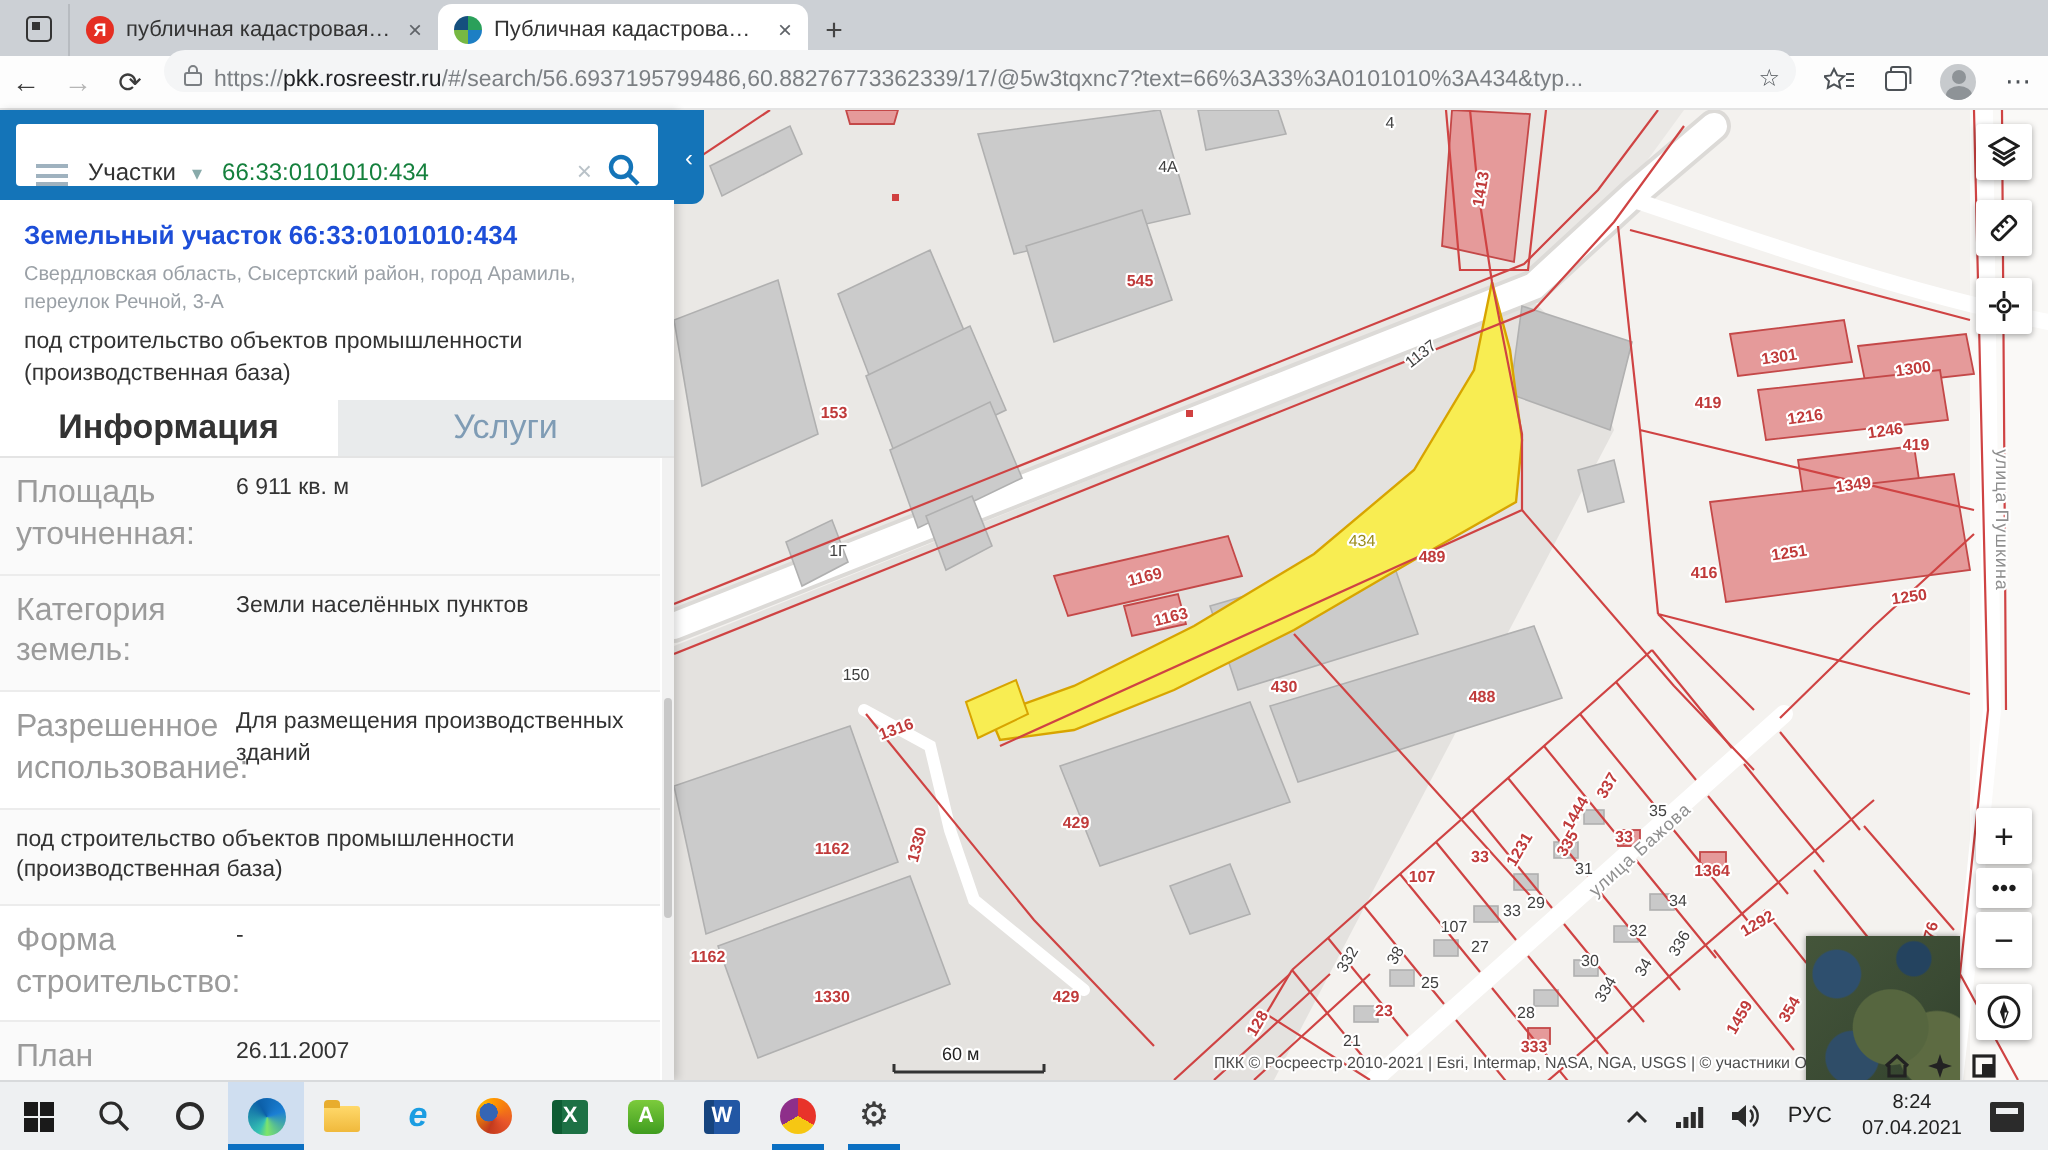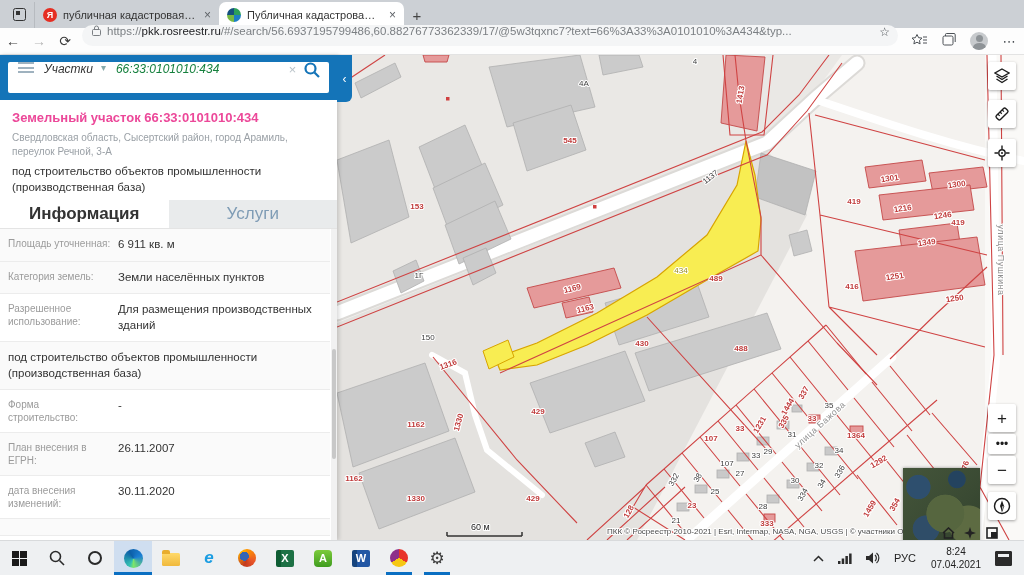--- a/index.html
+++ b/index.html
@@ -23,21 +23,21 @@
   .tab .title { flex:1; overflow:hidden; white-space:nowrap; text-overflow:ellipsis; }
   .tab .close { margin-left:8px; color:#5f6368; font-size:12px; flex:none; }
   .newtab-btn { width:26px; height:26px; display:flex; align-items:center;
     justify-content:center; font-size:15px; color:#444; }
 
   .addressbar { position:absolute; left:0; top:28px; width:1024px; height:27px;
     background:#fdfdfd; border-bottom:1px solid #e3e3e3; display:flex; align-items:center; }
   .nav-ico { width:26px; text-align:center; font-size:14px; color:#3c3c3c; flex:none; }
   .nav-ico.dim { color:#b6b6b6; }
   .omnibox { height:21px; flex:1; margin:0 6px 12px 4px; background:#f4f5f6;
-    border-radius:11px; display:flex; align-items:flex-start; padding:0 8px;
+    border-radius:11px; display:flex; align-items:flex-end; padding:0 8px;
     font-size:11.5px; overflow:hidden; white-space:nowrap; }
   .omnibox .lock { margin:0 6px 0 2px; flex:none; }
   .url-scheme,.url-rest { color:#7b7f83; }
   .url-host { color:#202124; }
   .url-rest { overflow:hidden; text-overflow:ellipsis; white-space:nowrap; flex:1; }
   .omni-star { flex:none; margin-left:6px; color:#4c5156; font-size:12px; }
   .bar-ico { width:30px; text-align:center; color:#4c5156; font-size:13px; flex:none; }
   .profile-dot { width:18px; height:18px; border-radius:50%; background:#c7cacd;
     position:relative; overflow:hidden; margin:0 6px; flex:none; }
   .profile-dot:before { content:""; position:absolute; left:5.5px; top:3px; width:7px;
@@ -47,45 +47,45 @@
 
   
   .panel { position:absolute; left:0; top:55px; width:337px; height:485px;
     background:#fff; z-index:5; box-shadow:2px 0 4px rgba(0,0,0,.15); }
   .search-header { position:absolute; left:0; top:0; width:337px; height:45px;
     background:#1474b8; }
   .collapse-tab { position:absolute; left:337px; top:55px; width:15px; height:47px;
     background:#1474b8; border-radius:0 0 6px 0; z-index:6; color:#fff;
     display:flex; align-items:center; justify-content:center; font-size:12px; }
   .search-box { position:absolute; left:8px; top:7px; width:321px; height:31px;
-    background:#fff; border-radius:2px; display:flex; align-items:flex-start;font-style:italic; }
+    background:#fff; border-radius:2px; display:flex; align-items:flex-end; }
   .burger { width:16px; height:11px; margin:0 10px 0 10px;
     border-top:2px solid #9fb2bf; border-bottom:2px solid #9fb2bf; position:relative; flex:none; }
   .burger:before { content:""; position:absolute; left:0; top:2.5px; width:16px; height:2px; background:#9fb2bf; }
   .cat-label { font-size:12px; color:#333; margin-right:8px; }
   .chev { color:#8aa; font-size:10px; margin-right:10px; }
   .query { flex:1; font-size:12px; color:#15803d; }
   .clear-x { color:#b9c2c8; font-size:13px; margin:0 8px; }
   .result-card { position:absolute; left:0; top:45px; width:337px; padding:10px 12px 6px 12px; }
-  .res-title { font-size:13px; font-weight:bold; color:#ec4899; margin-bottom:6px; }
+  .res-title { font-size:13px; font-weight:bold; color:#1d4ed8; margin-bottom:6px; }
   .res-addr { font-size:10px; color:#9aa0a6; line-height:1.35; margin-bottom:6px; }
   .res-usage { font-size:11.5px; color:#333; line-height:1.35; margin-bottom:8px; }
   .res-links { display:flex; align-items:center; font-size:11px; }
   .res-links a { color:#2a90c8; text-decoration:none; margin-right:14px; white-space:nowrap; }
   .res-ico { margin-left:auto; color:#9aa7b0; font-size:13px; }
   .res-ico + .res-ico { margin-left:10px; }
   .ptabs { position:absolute; left:0; top:145px; width:337px; height:29px; display:flex;
     border-bottom:1px solid #e4e4e4; }
   .ptab { flex:1; display:flex; align-items:center; justify-content:center; font-size:17px; }
   .ptab.on { background:#fff; color:#333; font-weight:bold; }
   .ptab.off { background:#e9ebec; color:#7f9cb5; }
   .fields { position:absolute; left:0; top:174px; width:330px; }
   .frow { display:flex; border-bottom:1px solid #ececec; padding:8px 0 8px 8px; }
   .frow.odd { background:#fafafa; }
-  .flabel { width:110px; flex:none; font-size:10px; color:#9b9b9b; line-height:1.3; padding-right:6px; }
+  .flabel { width:110px; flex:none; font-size:16px; color:#9b9b9b; line-height:1.3; padding-right:6px; }
   .fvalue { flex:1; font-size:11.5px; color:#333; line-height:1.35; padding-right:10px; }
   .pscroll { position:absolute; right:0; top:174px; width:6px; height:311px; background:#f1f1f1; }
   .pscroll .thumb { position:absolute; left:1px; top:120px; width:4px; height:110px;
     background:#c8c8c8; border-radius:2px; }
 
   
   .map { position:absolute; left:337px; top:55px; width:687px; height:485px; background:#f4f2ef; }
   .map svg text { font-family:"Liberation Sans","DejaVu Sans",sans-serif;
     paint-order:stroke; stroke:#ffffff; stroke-width:2.2px; stroke-linejoin:round; }
   .map-btn { position:absolute; width:28px; height:28px; background:#fff; border-radius:2px;

